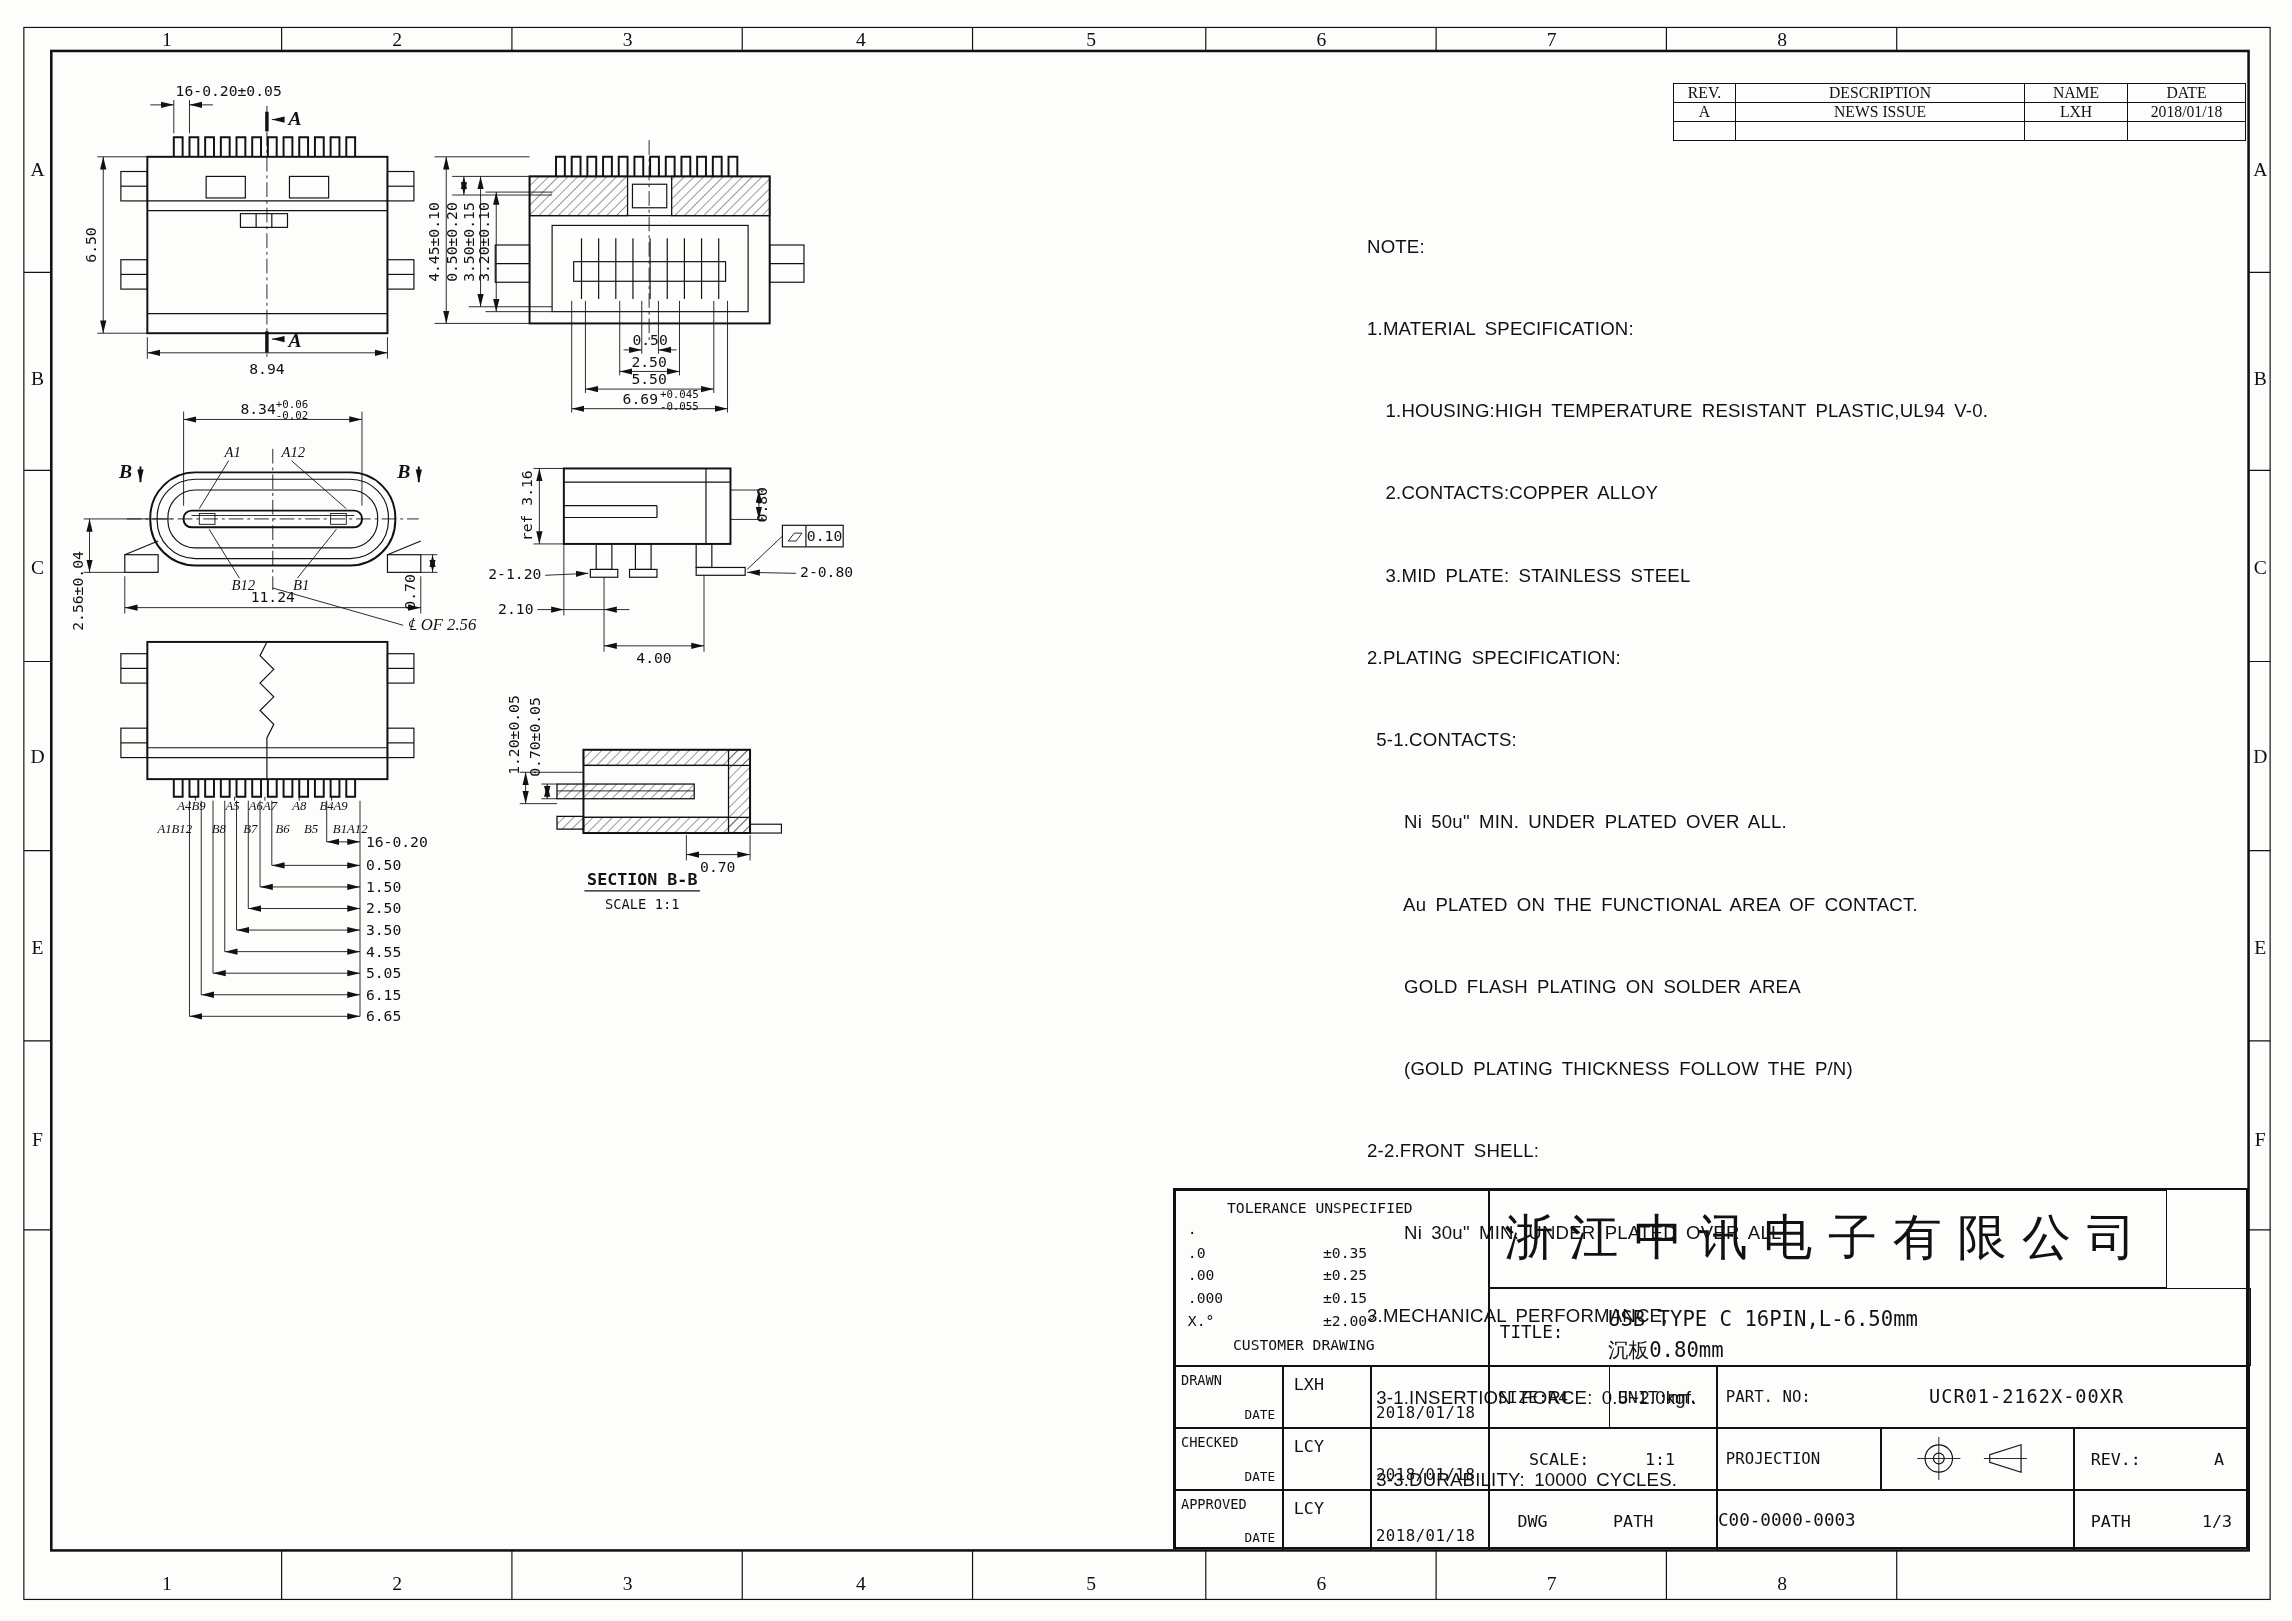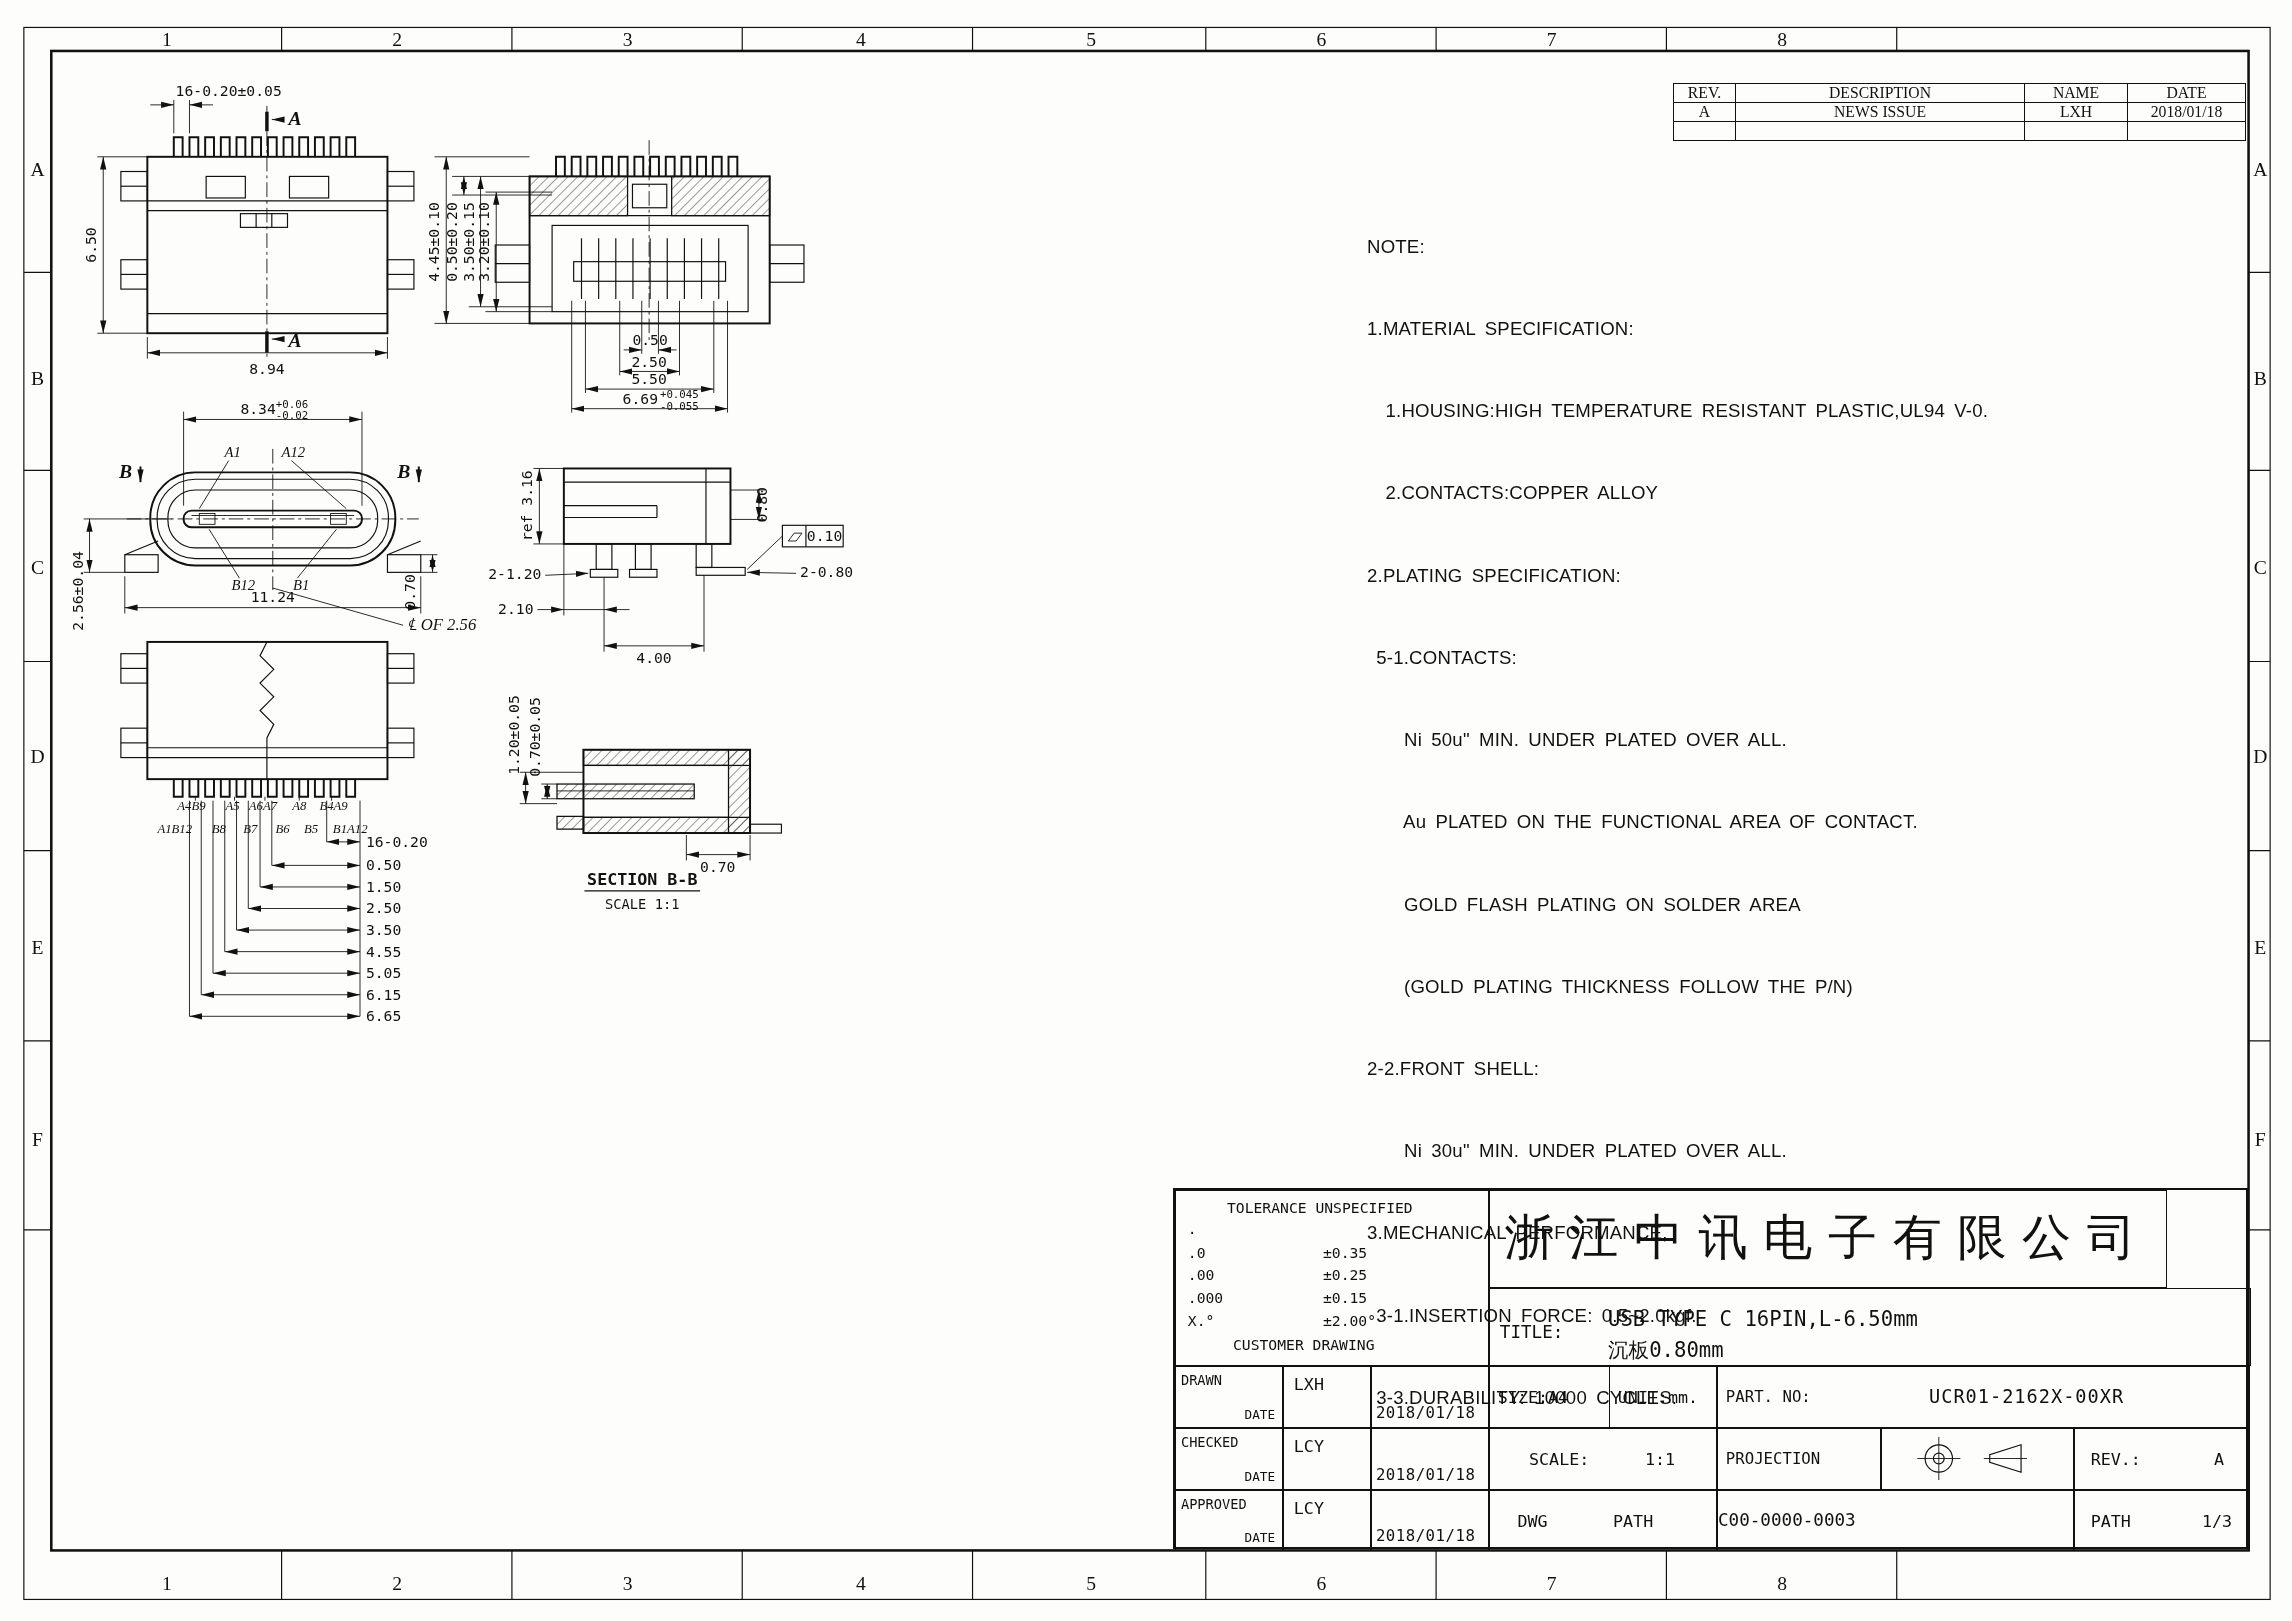--- a/index.html
+++ b/index.html
@@ -378,20 +378,21 @@
           <td></td>
     </tr>
   </tbody>
     </table>
 
   <div id="notes">
     <div>NOTE:</div>
     <div>1.MATERIAL SPECIFICATION:</div>
     <div>  1.HOUSING:HIGH TEMPERATURE RESISTANT PLASTIC,UL94 V-0.</div>
     <div>  2.CONTACTS:COPPER ALLOY</div>
+    <div>  3.MID PLATE: STAINLESS STEEL</div>
     <div>2.PLATING SPECIFICATION:</div>
     <div> 5-1.CONTACTS:</div>
     <div>    Ni 50u" MIN. UNDER PLATED OVER ALL.</div>
     <div>    Au PLATED ON THE FUNCTIONAL AREA OF CONTACT.</div>
     <div>    GOLD FLASH PLATING ON SOLDER AREA</div>
     <div>    (GOLD PLATING THICKNESS FOLLOW THE P/N)</div>
     <div>2-2.FRONT SHELL:</div>
     <div>    Ni 30u" MIN. UNDER PLATED OVER ALL.</div>
     <div>3.MECHANICAL PERFORMANCE,</div>
     <div> 3-1.INSERTION FORCE: 0.5~2.0kgf.</div>

